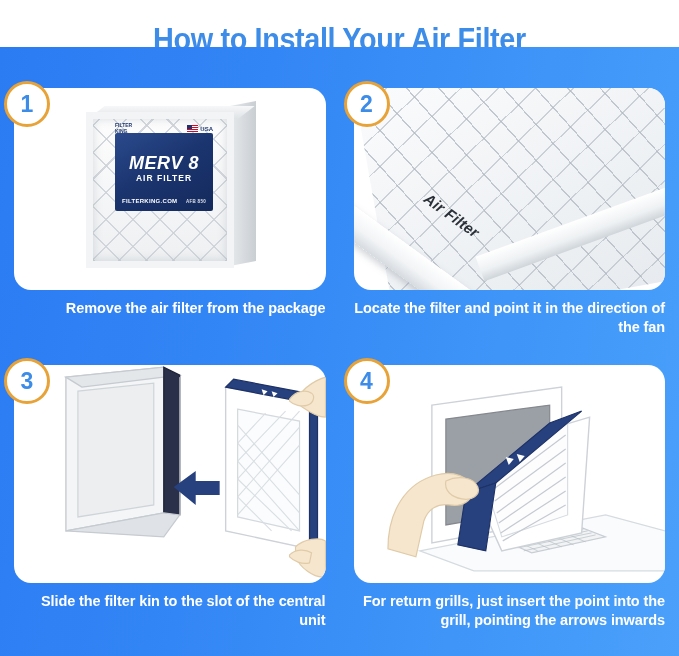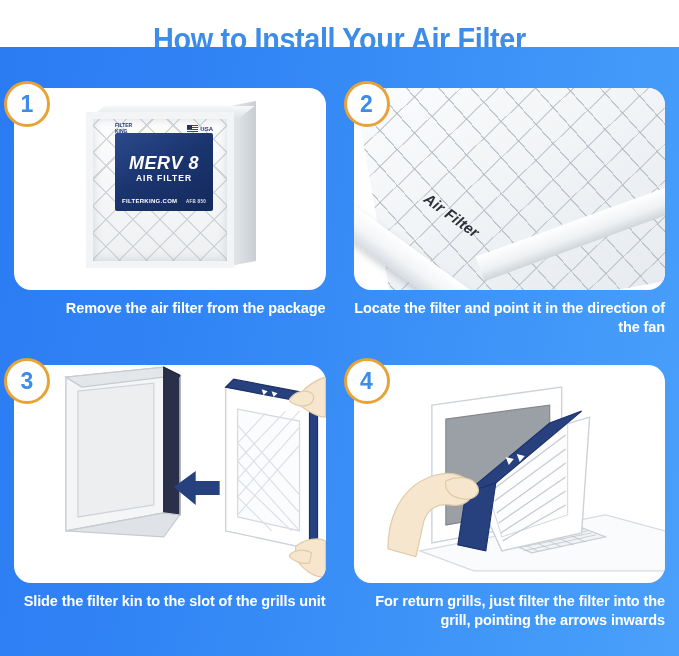--- a/index.html
+++ b/index.html
@@ -373,21 +373,21 @@
             <g fill="#f6e6cd" stroke="#e0cba8" stroke-width="1.2">
               <path d="M282,182 C290,174 306,172 312,176 L312,212 C300,214 286,202 282,192 Z"></path>
               <path d="M276,190 C282,184 292,184 298,188 L296,198 C288,200 280,196 276,192 Z"></path>
             </g>
           </svg>
         </div>
       </div>
       <div class="step-badge">
         <span class="step-num">3</span>
       </div>
-      <div class="caption">Slide the filter kin to the slot of the grills unit</div>
+      <div class="caption">Slide the filter kin to the slot of the central unit</div>
     </div>
 
     <div class="panel row2">
       <div class="card">
         <div class="art">
           <svg viewBox="0 0 312 218" preserveAspectRatio="xMidYMid meet">
 
             <g>
               <polygon points="78,40 208,22 208,154 78,178" fill="#ffffff" stroke="#cdd2d8" stroke-width="1.4"></polygon>
               <polygon points="92,54 196,40 196,142 92,160" fill="#9aa0a6" stroke="#85898f" stroke-width="1.2"></polygon>
@@ -435,17 +435,17 @@
             <g fill="#f6e6cd" stroke="#e0cba8" stroke-width="1.2">
               <path d="M34,184 C34,146 52,118 82,110 C100,105 116,112 118,124 C120,136 108,142 96,140 C84,138 74,144 70,156 L62,192 Z"></path>
               <path d="M92,116 C104,110 120,112 124,122 C127,130 118,136 108,134 C98,132 90,126 92,116 Z"></path>
             </g>
           </svg>
         </div>
       </div>
       <div class="step-badge">
         <span class="step-num">4</span>
       </div>
-      <div class="caption">For return grills, just filter the filter into the grill, pointing the arrows inwards</div>
+      <div class="caption">For return grills, just insert the point into the grill, pointing the arrows inwards</div>
     </div>
 
   </div>
 </div>
 
 </body></html>

